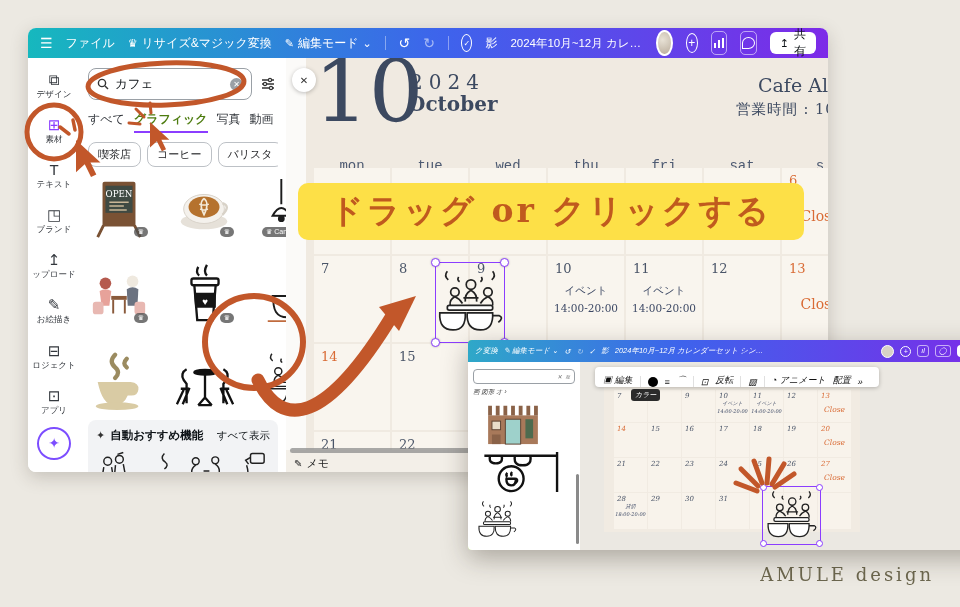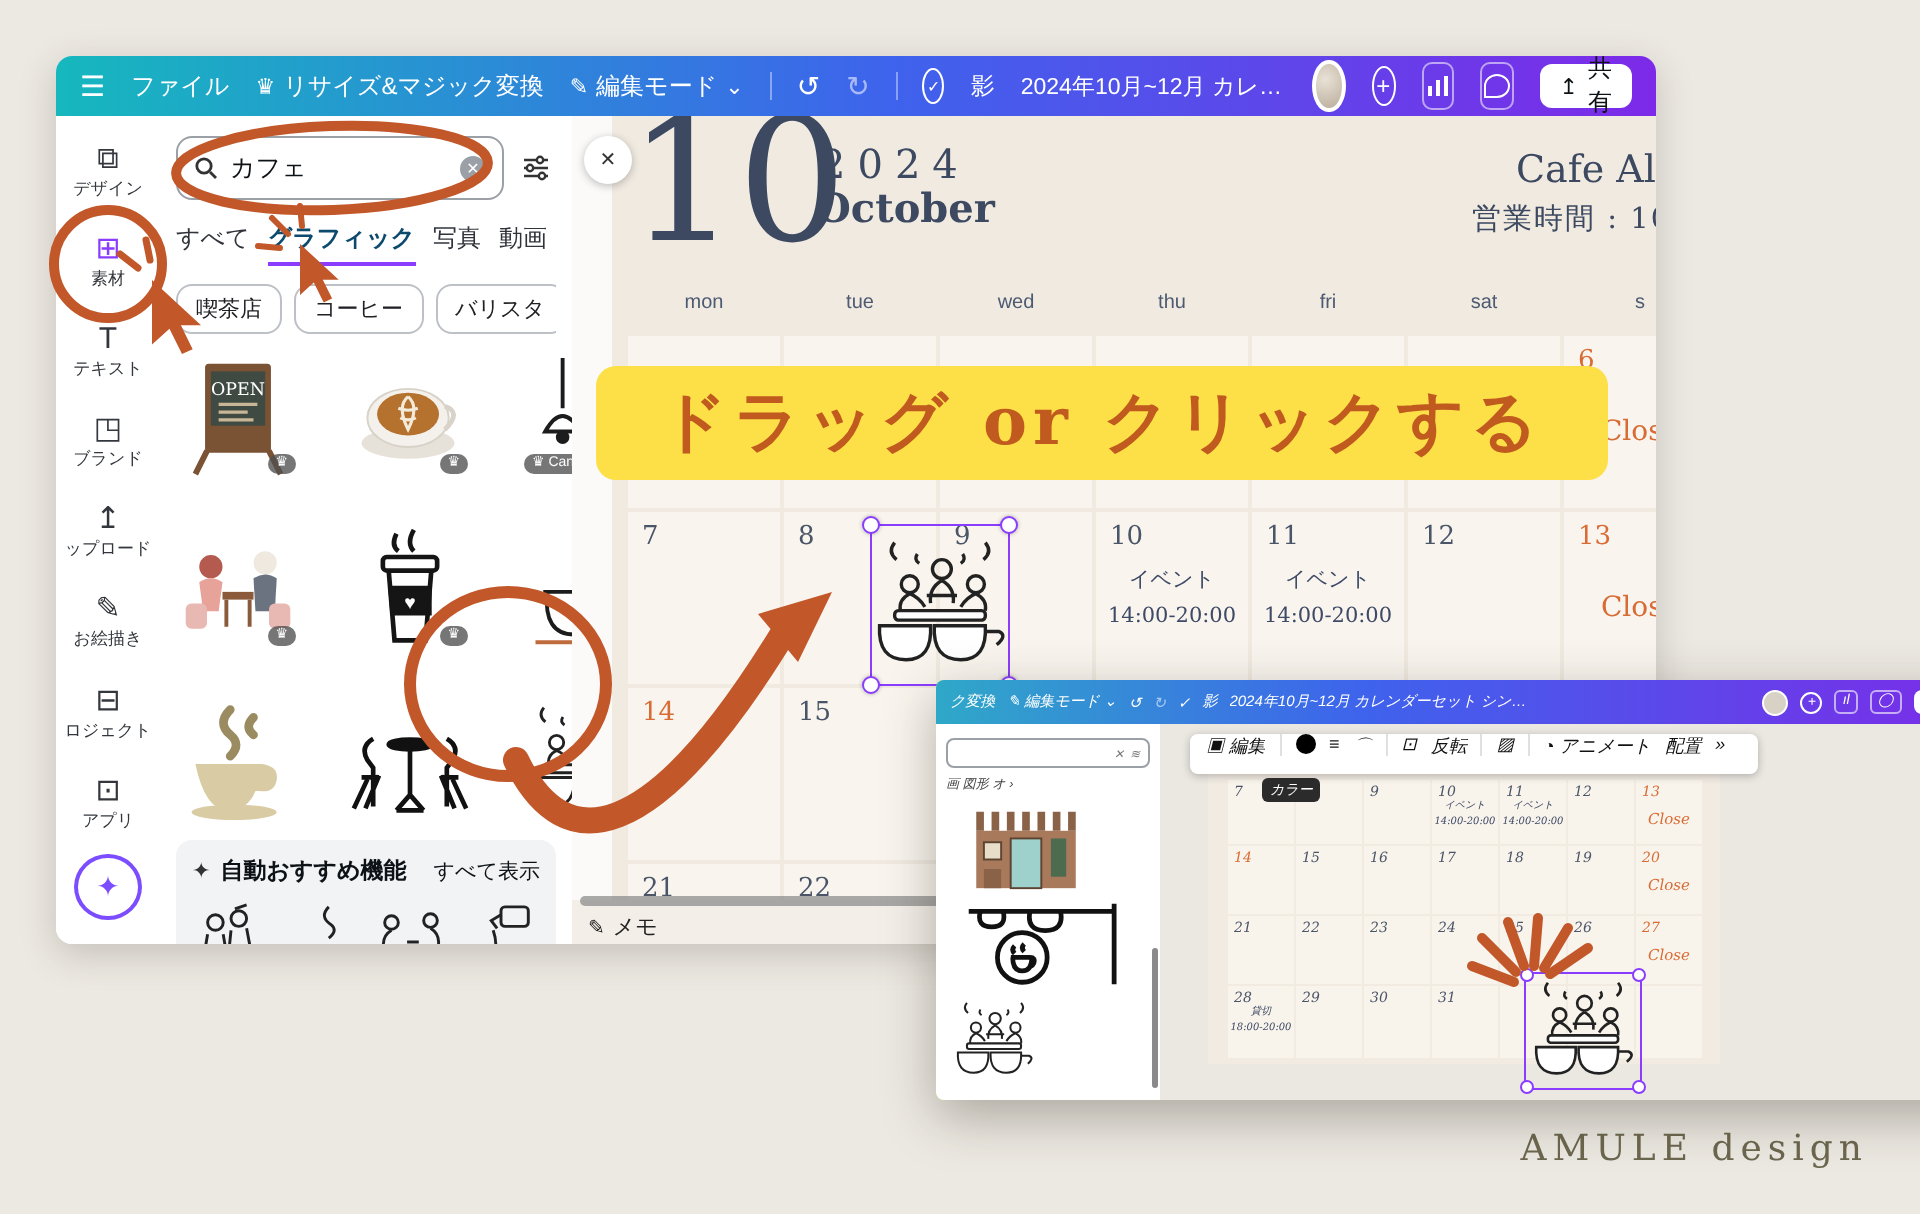--- a/index.html
+++ b/index.html
@@ -45,21 +45,21 @@
   
   .panel{width:206px;background:#fff;padding:10px 8px 0 8px;box-sizing:border-box;flex:none;position:relative;}
   .search-row{display:flex;align-items:center;gap:6px;}
   .search-box{flex:1;height:32px;border:1.6px solid #9AA0A6;border-radius:8px;display:flex;align-items:center;
               gap:6px;padding:0 8px;box-sizing:border-box;}
   .search-box .sv{font-size:12.5px;color:#0d1216;flex:1;}
   .search-box .clear{width:13px;height:13px;border-radius:50%;background:#9AA0A6;color:#fff;font-size:8px;
                      display:flex;align-items:center;justify-content:center;}
   .filter{width:20px;display:flex;justify-content:center;}
   .tabs{display:flex;gap:9px;margin-top:11px;font-size:12px;color:#30343a;align-items:baseline;white-space:nowrap;overflow:hidden;}
-  .tab.active{font-weight:bold;color:#0c4a6e;border-bottom:2.5px solid #8B3DFF;padding-bottom:3px;}
+  .tab.active{font-weight:bold;color:#4d7c0f;border-bottom:2.5px solid #8B3DFF;padding-bottom:3px;}
   .chips{display:flex;gap:6px;margin-top:9px;overflow:hidden;align-items:center;}
   .chip{border:1px solid #BDC1C6;border-radius:8px;padding:4px 9px;font-size:11px;color:#202124;white-space:nowrap;background:#fff;}
   .tiles{display:grid;grid-template-columns:repeat(3,62px);gap:24px;margin-top:10px;}
   .tile{width:62px;height:62px;position:relative;display:flex;align-items:center;justify-content:center;}
   .tile svg{width:100%;height:100%;}
   .pill{position:absolute;bottom:2px;right:2px;background:rgba(80,80,80,.78);color:#fff;font-size:7px;
         border-radius:7px;padding:1px 4px;line-height:1.2;}
   .pill.left{right:auto;left:2px;}
   .morebtn{position:absolute;top:1px;right:1px;background:rgba(70,70,70,.85);color:#fff;font-size:9px;
            border-radius:4px;padding:0 4px;line-height:1.3;}
@@ -76,21 +76,21 @@
   .close-x{position:absolute;left:6px;top:10px;width:24px;height:24px;border-radius:50%;background:#fff;
            box-shadow:0 1px 4px rgba(0,0,0,.25);display:flex;align-items:center;justify-content:center;
            font-size:10px;color:#333;z-index:5;}
   .page{position:absolute;left:20px;top:0;width:600px;height:392px;background:#F0EAE1;}
   .m10{position:absolute;left:8px;top:-10px;font-size:86px;color:#3C4960;font-family:"DejaVu Serif",serif;line-height:1;}
   .yr{position:absolute;left:104px;top:12px;font-size:20px;letter-spacing:6px;color:#3C4960;font-family:"DejaVu Serif",serif;}
   .mon{position:absolute;left:102px;top:34px;font-size:20px;font-weight:600;color:#3C4960;font-family:"DejaVu Serif",serif;}
   .cafe{position:absolute;left:452px;top:16px;width:260px;font-size:19px;color:#3C4960;font-family:"DejaVu Serif",serif;}
   .hours{position:absolute;left:430px;top:42px;width:260px;font-size:14.5px;letter-spacing:1px;color:#3C4960;font-family:"DejaVu Serif",serif;}
   .days{position:absolute;left:8px;top:88px;display:grid;grid-template-columns:repeat(7,76px);gap:2px;}
-  .days span{text-align:center;font-size:10px;color:#4d5a72;font-family:Liberation Sans, sans-serif;}
+  .days span{text-align:center;font-size:14px;color:#4d5a72;font-family:Liberation Mono, monospace;margin-top:12px;}
   .calgrid{position:absolute;left:8px;top:110px;display:grid;grid-template-columns:repeat(7,76px);
            grid-auto-rows:86px;gap:2px;}
   .cell{background:#F9F5EE;position:relative;font-family:"DejaVu Serif",serif;}
   .cell .dnum{position:absolute;top:5px;left:7px;font-size:13px;color:#4A5568;}
   .cell.hol .dnum{color:#D96B35;}
   .cell .ev{position:absolute;top:26px;left:0;right:0;text-align:center;font-size:10.5px;color:#3E4A66;line-height:1.7;}
   .cell .close-lab{position:absolute;top:40px;left:0;right:0;text-align:center;font-size:14px;color:#D96B35;}
   .sel-el{position:absolute;left:129px;top:204px;width:68px;height:79px;border:1.5px solid #8B3DFF;z-index:6;}
   .sel-el svg{width:100%;height:100%;}
   .hnd{position:absolute;width:7px;height:7px;border-radius:50%;background:#fff;border:1.5px solid #8B3DFF;box-shadow:0 0 2px rgba(0,0,0,.3);}
@@ -117,21 +117,21 @@
   .stabs{margin:4px 5px 0 5px;font-size:6.5px;color:#444;white-space:nowrap;overflow:hidden;}
   .sthumbs{position:relative;margin-top:5px;height:130px;}
   .sthumbs .st1{position:absolute;left:16px;top:0;width:58px;height:44px;}
   .sthumbs .st2{position:absolute;left:10px;top:48px;width:95px;height:44px;}
   .sthumbs .st3{position:absolute;left:4px;top:96px;width:50px;height:44px;}
   .sthumbs svg{width:100%;height:100%;}
   .sscroll{position:absolute;right:1px;top:112px;width:3px;height:70px;background:#8a8a8a;border-radius:2px;}
   .scanvas{position:absolute;left:112px;right:0;top:0;bottom:0;background:#EBE8E2;}
   .spage{position:absolute;left:24px;top:14px;width:256px;height:156px;background:#F1EBE2;}
   .stoolbar{position:absolute;left:15px;top:5px;height:20px;width:284px;background:#fff;border-radius:4px;
-            box-shadow:0 1px 4px rgba(0,0,0,.25);display:flex;align-items:flex-start;gap:7px;padding:0 8px;
+            box-shadow:0 1px 4px rgba(0,0,0,.25);display:flex;align-items:flex-end;gap:7px;padding:0 8px;
             box-sizing:border-box;font-size:9px;color:#111;z-index:6;white-space:nowrap;}
   .stoolbar .dot{width:10px;height:10px;border-radius:50%;background:#000;}
   .stoolbar .sep{width:1px;height:11px;background:#e0e0e0;}
   .stoolbar .g{font-size:9px;}
   .stooltip{position:absolute;left:51px;top:27px;background:#2b2b2b;color:#fff;font-size:7px;border-radius:3px;
             padding:1px 4px;z-index:6;}
   .minigrid{position:absolute;left:34px;top:28px;display:grid;grid-template-columns:repeat(7,33px);
             grid-template-rows:32px 34px 34px 36px;gap:1px;z-index:2;}
   .mcell{background:#F8F3EB;position:relative;font-family:"DejaVu Serif",serif;}
   .mcell .dnum{position:absolute;top:2px;left:3px;font-size:7px;color:#4A5568;}

